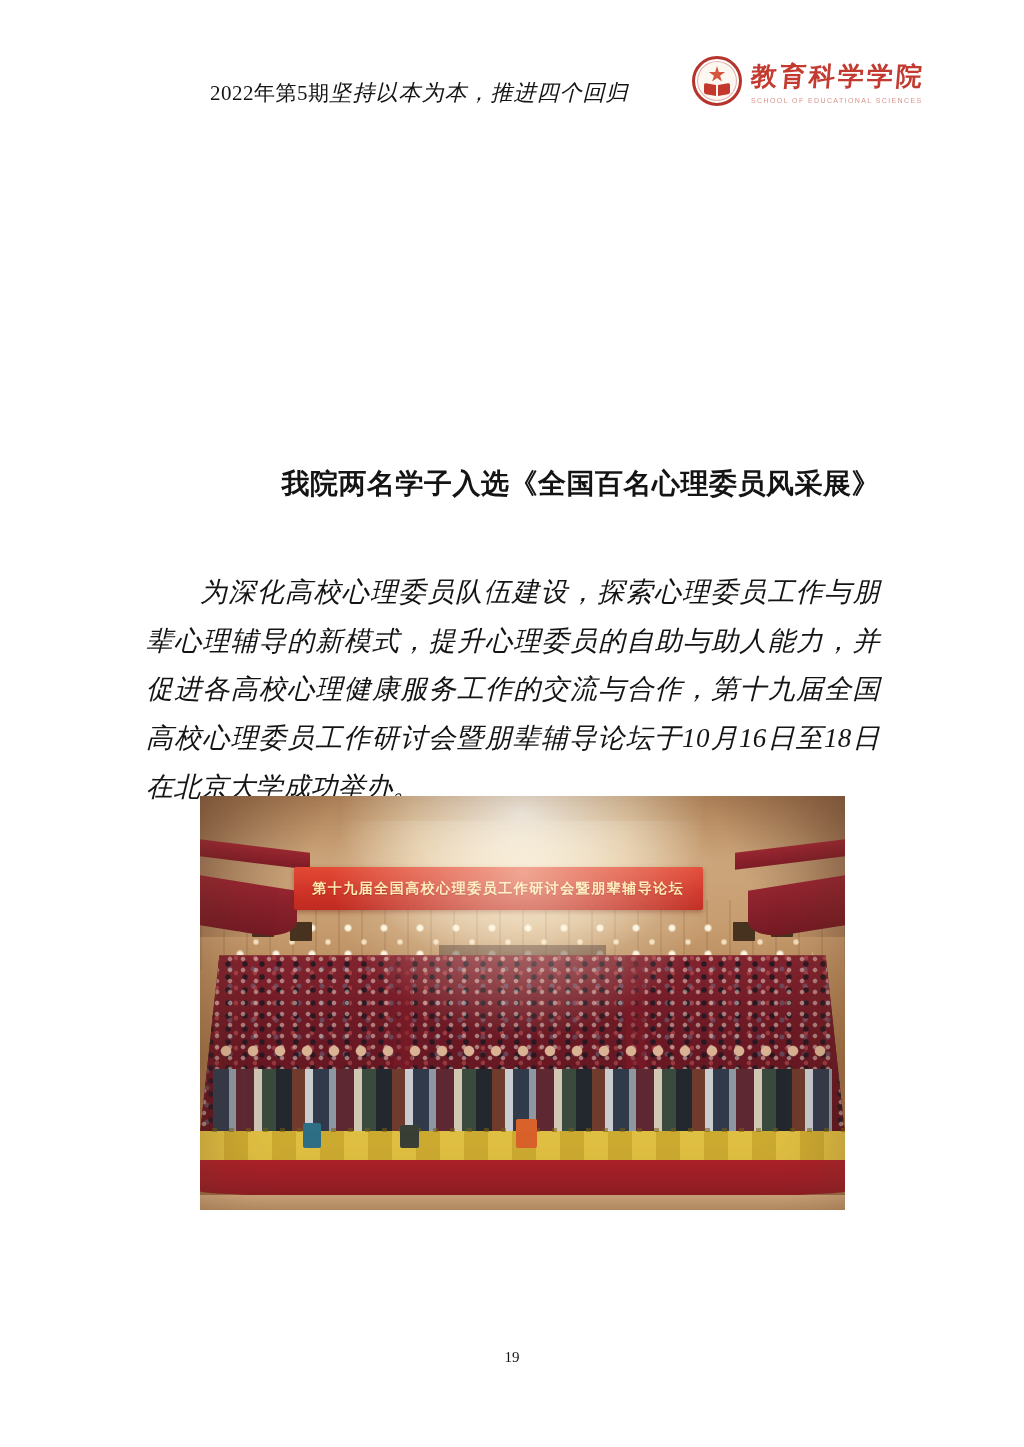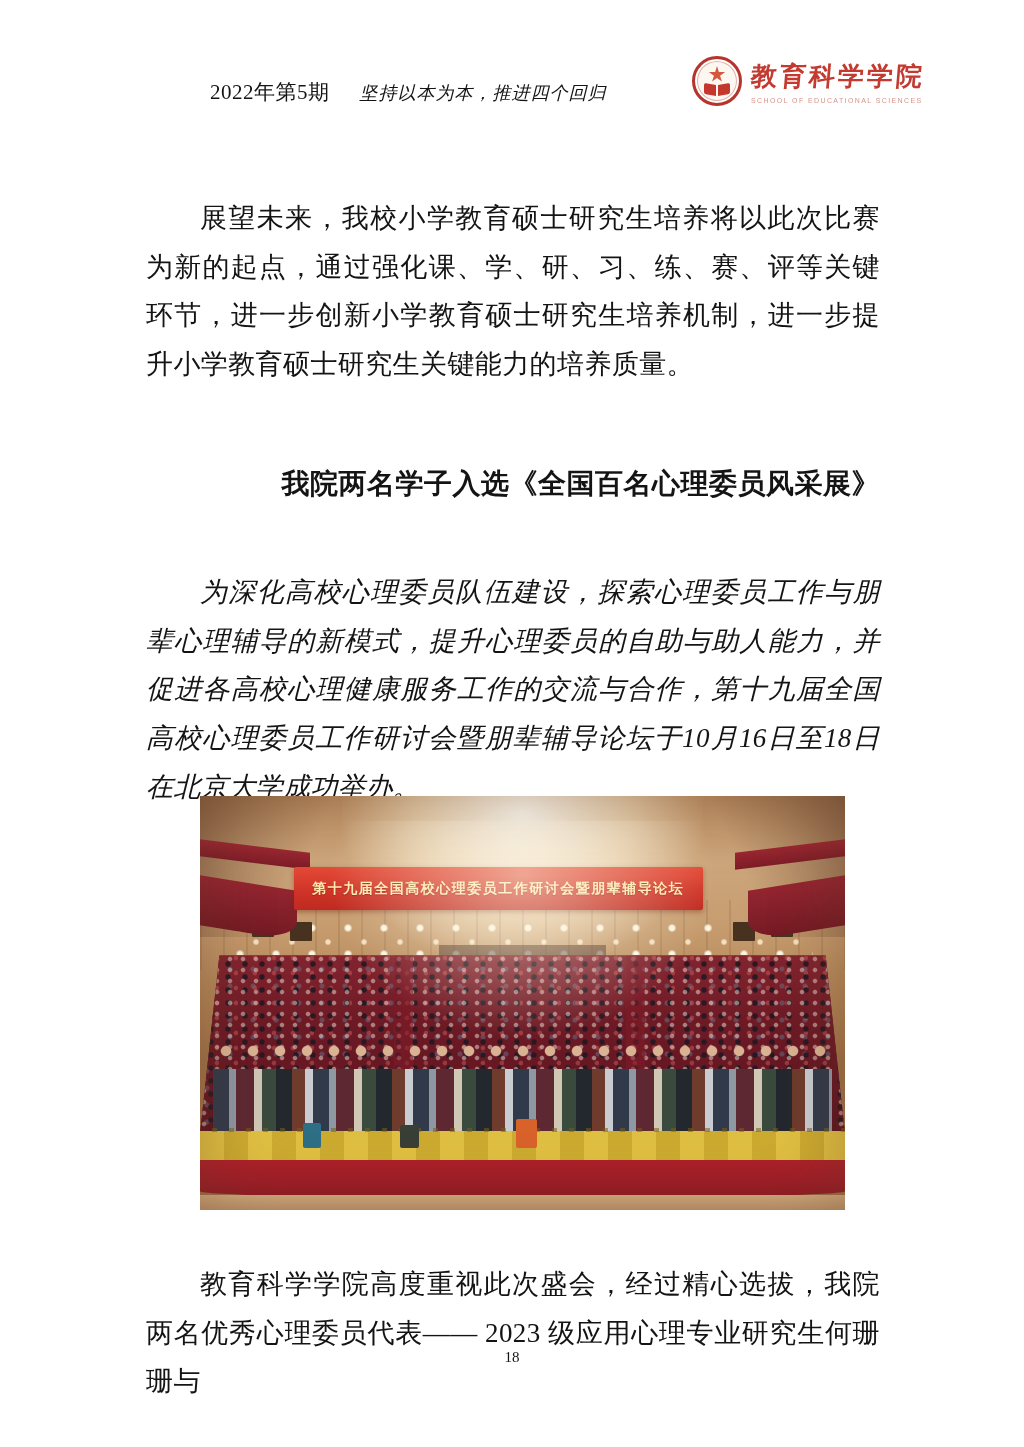--- a/index.html
+++ b/index.html
@@ -3,23 +3,23 @@
 <meta charset="utf-8">
 <style>
   html,body { margin:0; padding:0; background:#e8e8e8; }
   .page {
     position:relative; width:1024px; height:1447px; margin:0 auto;
     background:#ffffff; overflow:hidden;
     font-family:"Liberation Serif","DejaVu Serif",serif; color:#141414;
   }
 
   
-  .header-line { position:absolute; left:210px; top:78px; display:flex; align-items:baseline; gap:30px; }
+  .header-line { position:absolute; left:210px; top:78px; display:flex; align-items:baseline; }
   .issue { font-size:21px; letter-spacing:0.5px; }
-  .motto { font-size:18px; font-style:italic; letter-spacing:1px; }
+  .motto { font-size:22px; font-style:italic; letter-spacing:1px; }
 
   .logo { position:absolute; left:692px; top:56px; display:flex; align-items:center; gap:9px; }
   .emblem { position:relative; width:50px; height:50px; border-radius:50%;
             border:3px solid #b5342c; background:#fdf7f2; box-sizing:border-box;
             box-shadow:inset 0 0 0 2px #fff, inset 0 0 0 3px rgba(181,52,44,.35); }
   .emblem-star { position:absolute; top:7px; left:50%; transform:translateX(-50%);
             width:17px; height:17px; background:#d4573e;
             clip-path:polygon(50% 0%,61% 35%,98% 35%,68% 57%,79% 91%,50% 70%,21% 91%,32% 57%,2% 35%,39% 35%); }
   .emblem-book { position:absolute; bottom:8px; left:50%; transform:translateX(-50%); width:26px; height:11px; }
   .emblem-book::before, .emblem-book::after { content:""; position:absolute; top:0; width:12px; height:11px; background:#c4372d; }
@@ -133,21 +133,20 @@
     <div class="emblem">
       <div class="emblem-star"></div>
       <div class="emblem-book"></div>
     </div>
     <div class="logo-text">
       <span class="logo-cn">教育科学学院</span>
       <span class="logo-en">SCHOOL OF EDUCATIONAL SCIENCES</span>
     </div>
   </div>
 
-  <p class="para para-outlook">展望未来，我校小学教育硕士研究生培养将以此次比赛为新的起点，通过强化课、学、研、习、练、赛、评等关键环节，进一步创新小学教育硕士研究生培养机制，进一步提升小学教育硕士研究生关键能力的培养质量。</p>
 
   <h2 class="article-title">我院两名学子入选《全国百名心理委员风采展》</h2>
 
   <p class="para para-forum">为深化高校心理委员队伍建设，探索心理委员工作与朋辈心理辅导的新模式，提升心理委员的自助与助人能力，并促进各高校心理健康服务工作的交流与合作，第十九届全国高校心理委员工作研讨会暨朋辈辅导论坛于10月16日至18日在北京大学成功举办。</p>
 
   <div class="photo">
     <div class="ph-glow"></div>
     <div class="ph-corner-l"></div>
     <div class="ph-corner-r"></div>
     <div class="ph-stripes"></div>
@@ -175,17 +174,16 @@
     <div class="ph-mat"></div>
     <div class="ph-bag ph-bag-teal"></div>
     <div class="ph-bag ph-bag-dark"></div>
     <div class="ph-bag ph-bag-orange"></div>
     <div class="ph-carpet"></div>
     <div class="ph-wood"></div>
     <div class="ph-haze"></div>
     <div class="ph-vignette"></div>
   </div>
 
-  <p class="para para-selection">教育科学学院高度重视此次盛会，经过精心选拔，我院两名优秀心理委员代表—— 2023 级应用心理专业研究生何珊珊与</p>
 
-  <div class="page-number">18</div>
+  <div class="page-number">19</div>
 
 </div>
 
 </body></html>

